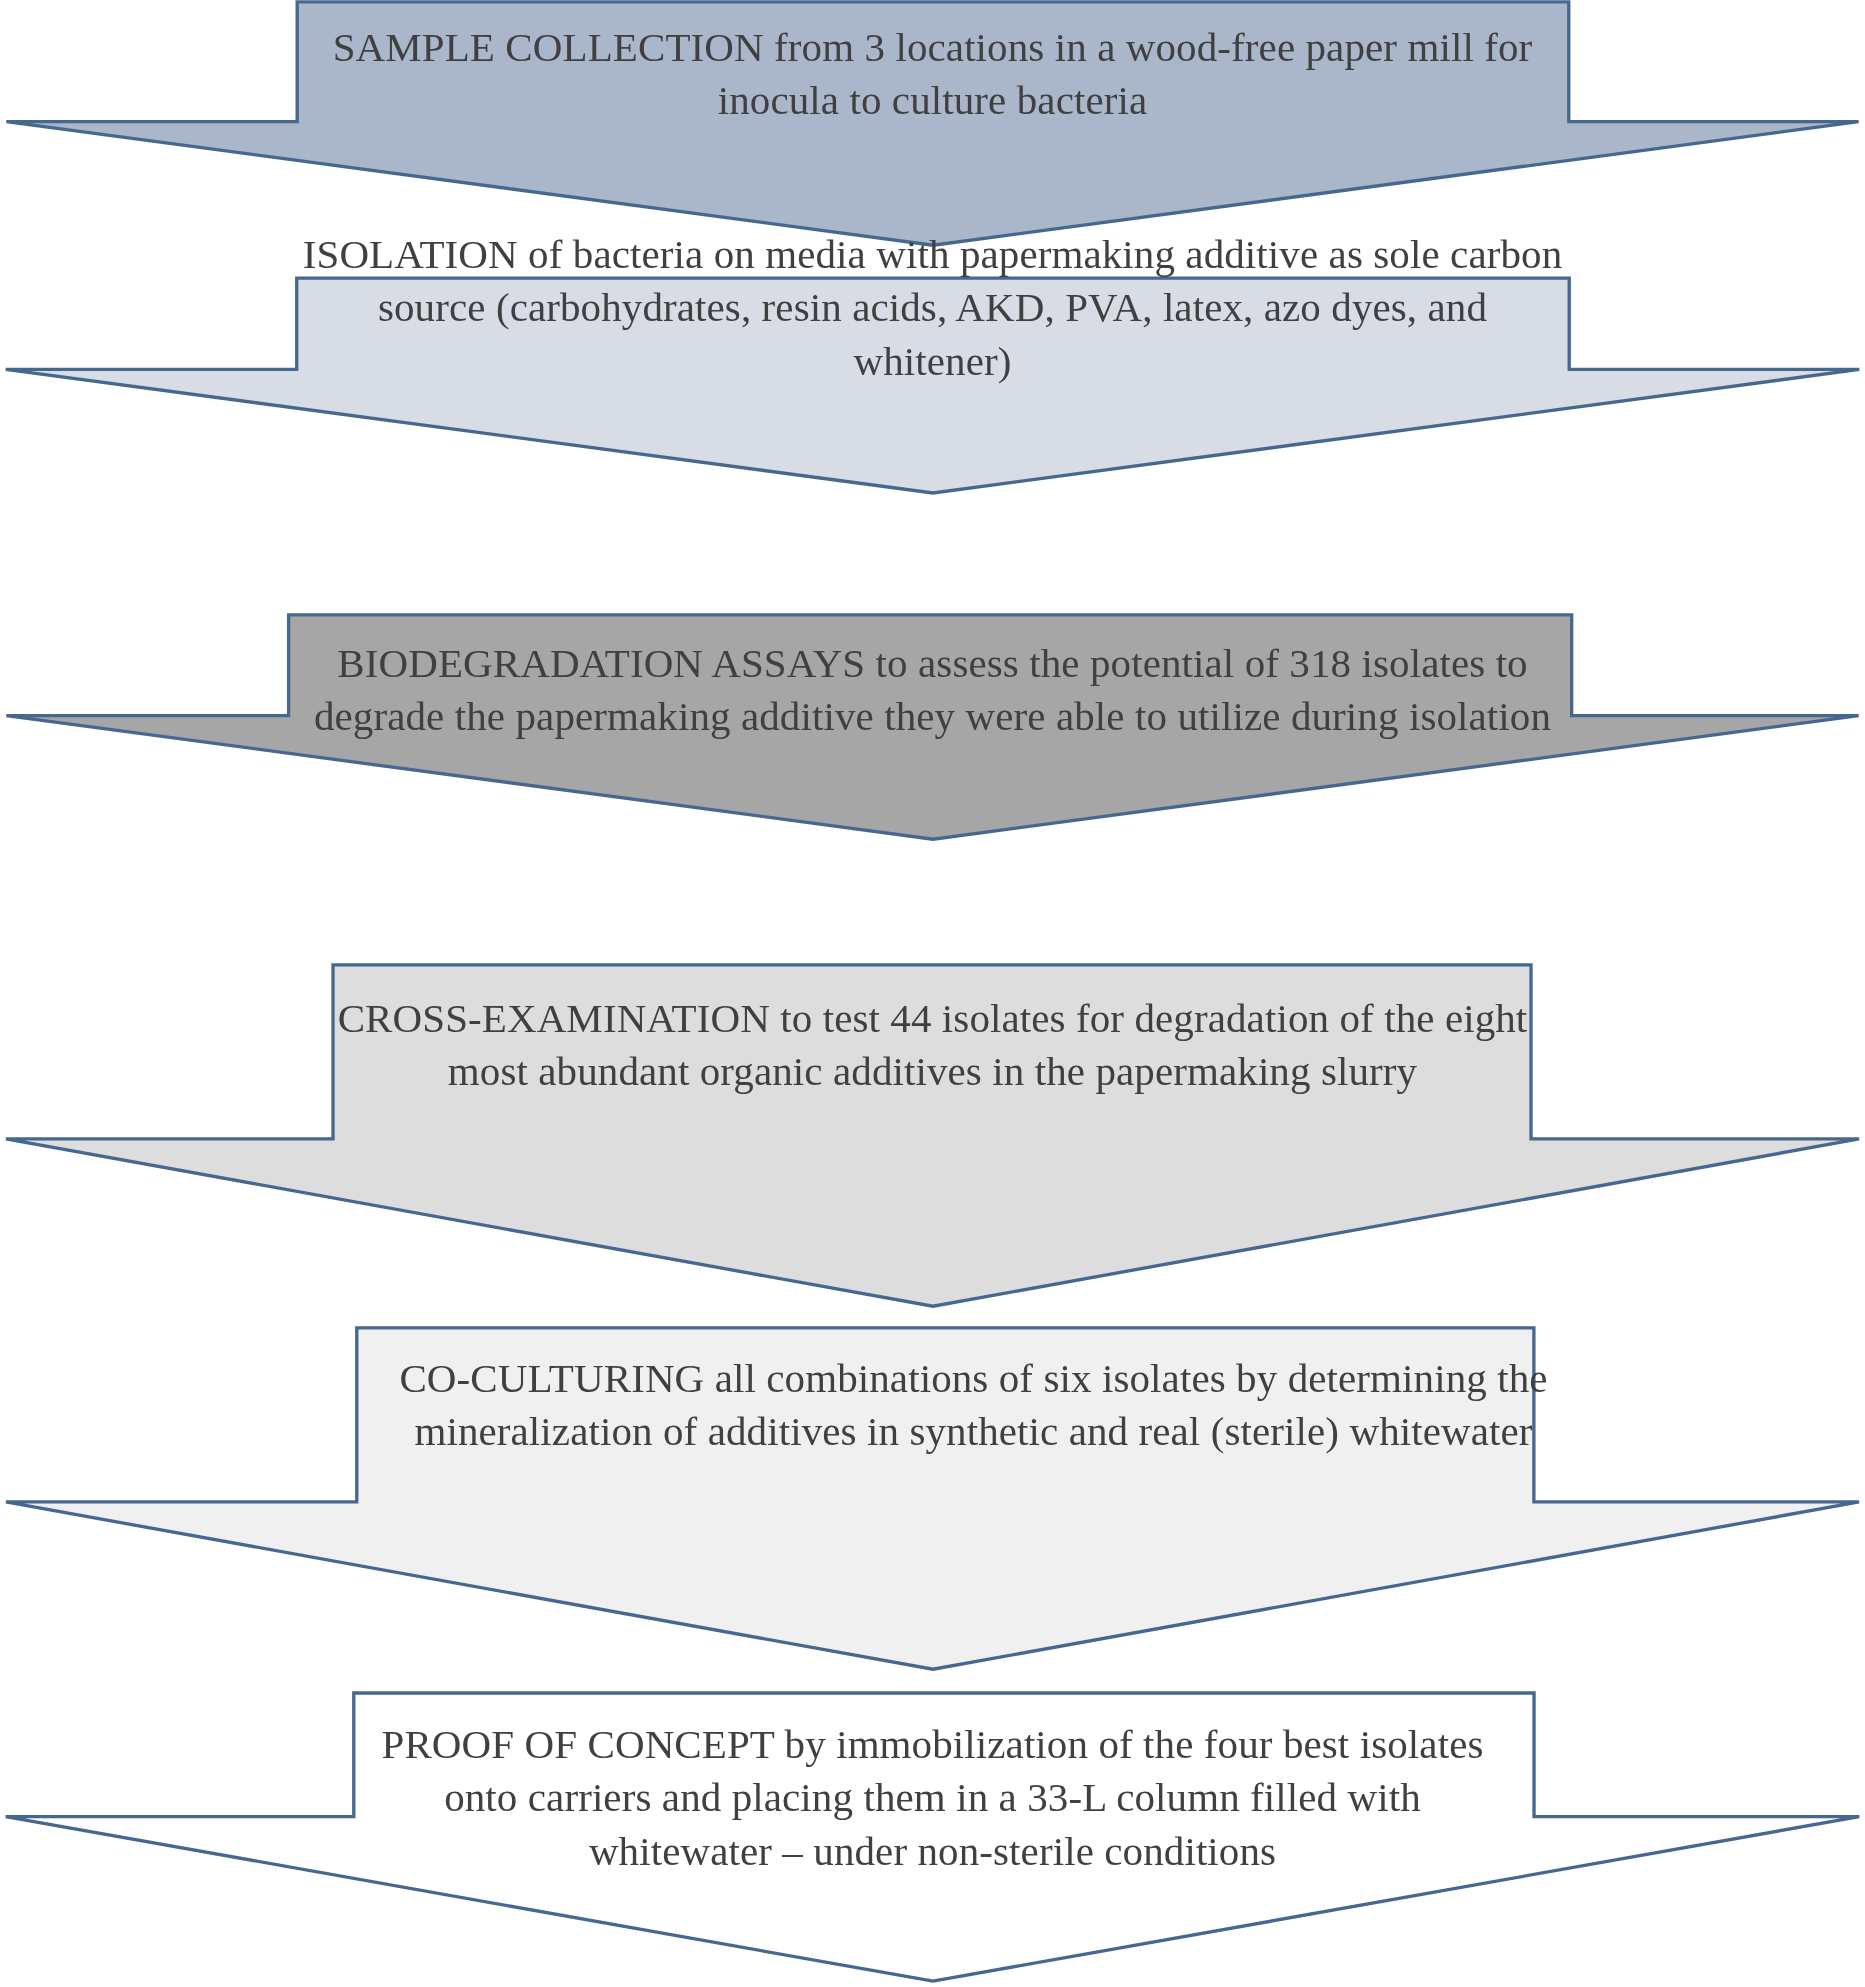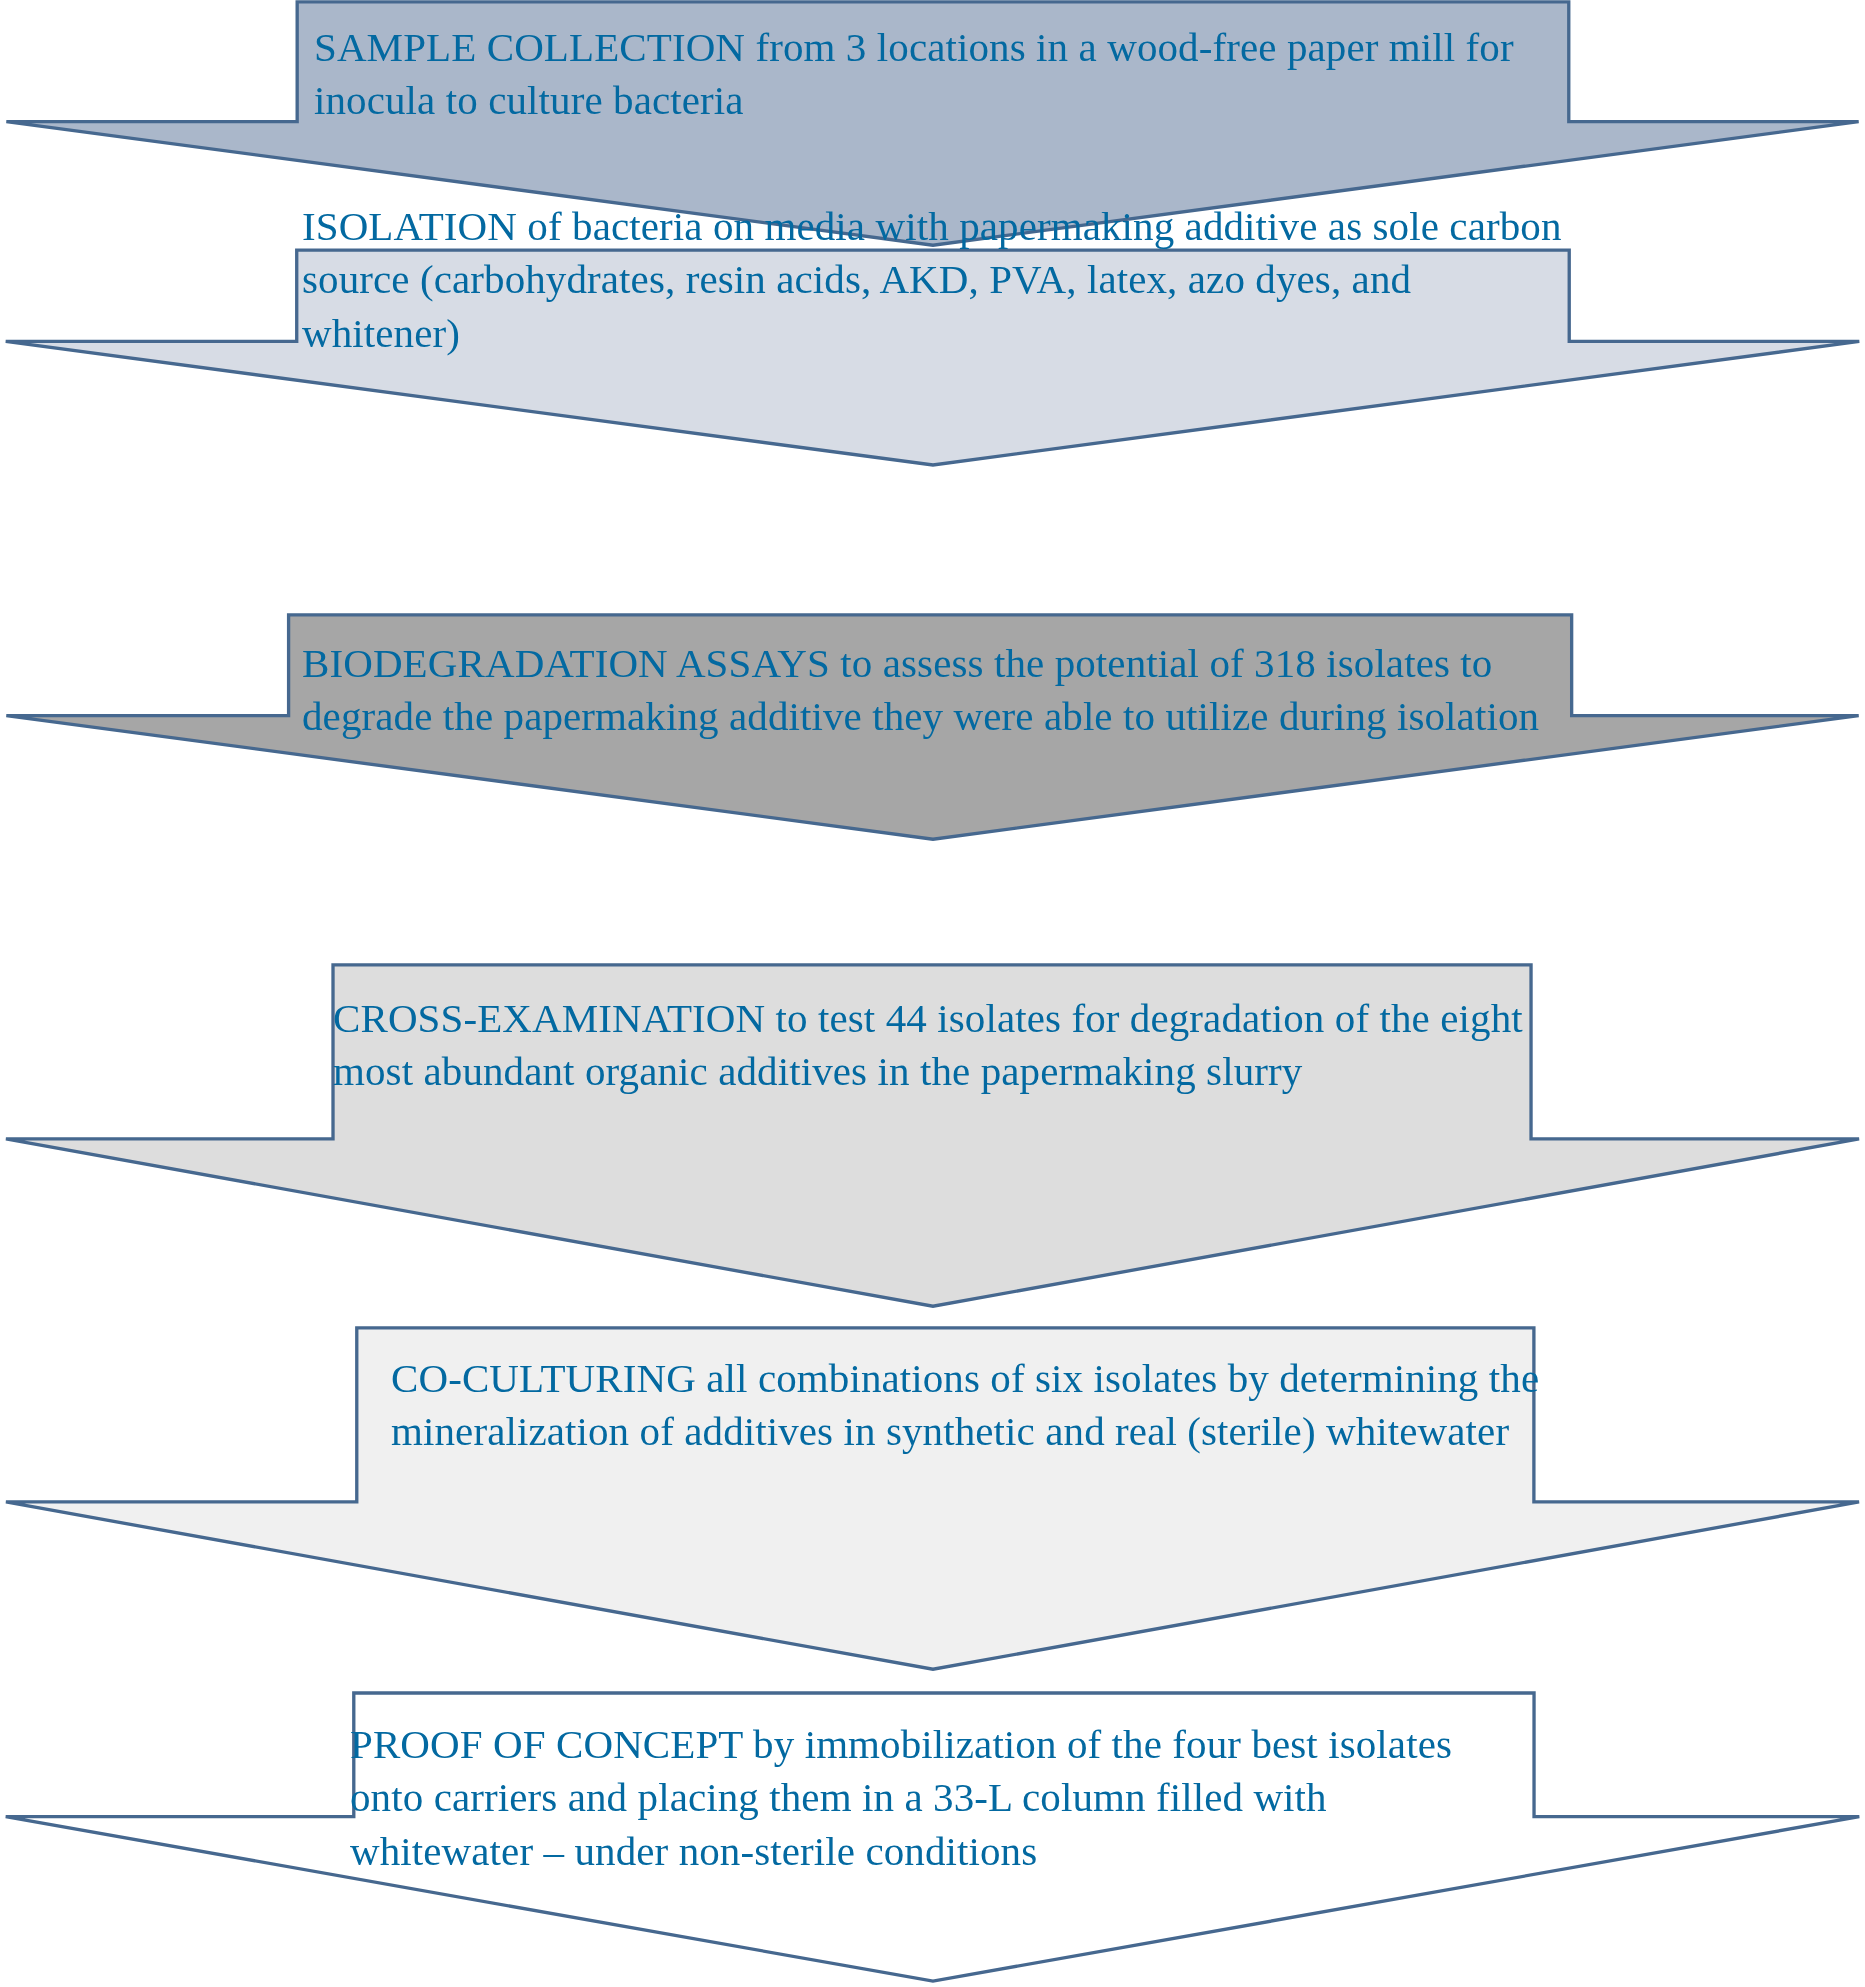--- a/index.html
+++ b/index.html
@@ -25,21 +25,22 @@
   .arrow-step svg {
     position: absolute;
     left: 0;
     top: 0;
     display: block;
   }
   .arrow-text {
     position: absolute;
     left: 0;
     width: 1865px;
-    color: #0369a1;
+    text-align: center;
+    color: #404040;
     line-height: 1.30;
     font-size: 41px;
     letter-spacing: 0.1px;
     box-sizing: border-box;
     padding: 0 314px;
     white-space: pre-line;
     pointer-events: none;
   }
 </style>
 </head>
@@ -47,21 +48,21 @@
 
 <div id="page">
 
   <div class="arrow-step" style="top:0px;height:249px;">
     <svg width="1865" height="249" viewBox="0 0 1961 262">
       <polygon points="312,2 1650,2 1650,128 1955,128 981,258 6,128 312,128" fill="#aab7ca" stroke="#46688f" stroke-width="3.5"></polygon>
     </svg>
     <div class="arrow-text" style="top:21px;">SAMPLE COLLECTION from 3 locations in a wood-free paper mill for inocula to culture bacteria</div>
   </div>
 
-  <div class="arrow-step" style="top:248px;height:221px;">
+  <div class="arrow-step" style="top:276px;height:221px;">
     <svg width="1865" height="221" viewBox="0 0 1961 232">
       <polygon points="312,2 1650,2 1650,98 1955,98 981,228 6,98 312,98" fill="#d7dce5" stroke="#46688f" stroke-width="3.5"></polygon>
     </svg>
     <div class="arrow-text" style="top:-48px;padding:0 302px;">ISOLATION of bacteria on media with papermaking additive as sole carbon source (carbohydrates, resin acids, AKD, PVA, latex, azo dyes, and whitener)</div>
   </div>
 
   <div class="arrow-step" style="top:613px;height:230px;">
     <svg width="1865" height="230" viewBox="0 0 1961 242">
       <polygon points="303,2 1653,2 1653,108 1955,108 981,238 6,108 303,108" fill="#a6a6a6" stroke="#46688f" stroke-width="3.5"></polygon>
     </svg>

